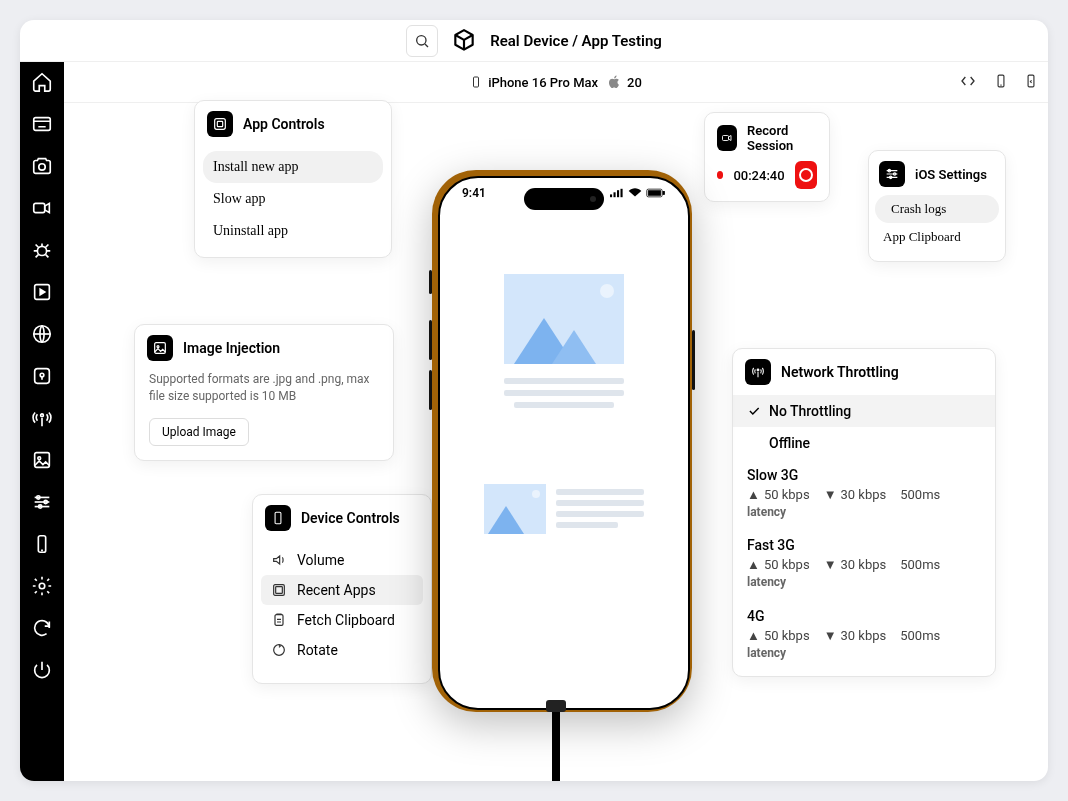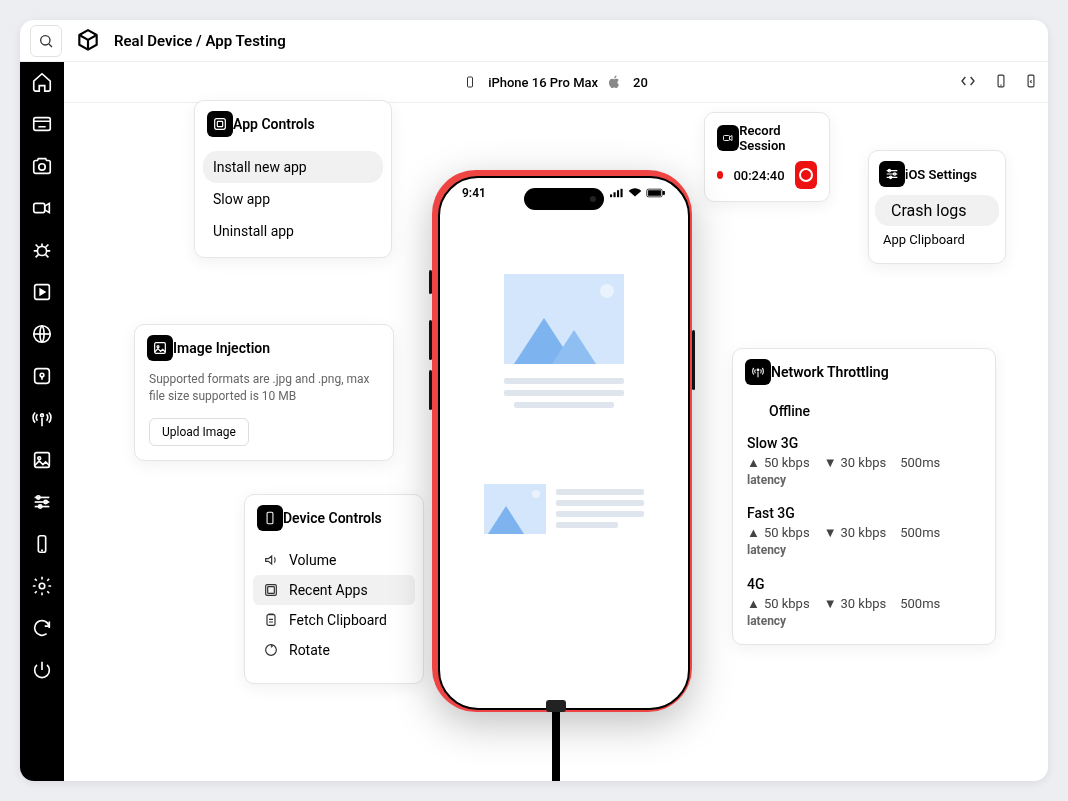--- a/index.html
+++ b/index.html
@@ -1,46 +1,46 @@
 <!DOCTYPE html>
 <html><head>
 <meta charset="utf-8">
 <style>
 html,body{margin:0;padding:0;height:100%;font-family:-apple-system,BlinkMacSystemFont,"Segoe UI",Roboto,Helvetica,Arial,sans-serif;font-size:14px;color:#000;}
 body{background:#edeef2;display:flex;align-items:flex-start;justify-content:center;}
 .app{width:1028px;height:761px;background:#fff;border-radius:14px;margin:20px;overflow:hidden;display:flex;flex-direction:column;box-shadow:0 2px 10px rgba(0,0,0,.08);position:relative;}
 
 
-.header{height:41px;display:flex;align-items:center;padding:0 10px;border-bottom:1px solid #efefef;}
+.header{height:41px;display:flex;align-items:center;padding:0 10px;border-bottom:1px solid #efefef;justify-content:center;}
 .hbtn{width:30px;height:30px;border:1px solid #e1e1e1;border-radius:6px;display:flex;align-items:center;justify-content:center;margin-right:12px;}
 .brand{width:28px;height:28px;display:flex;align-items:center;justify-content:center;margin-right:12px;}
 .header-title{font-size:15px;font-weight:600;}
 
 
 .devbar{height:40px;display:flex;align-items:center;justify-content:center;border-bottom:1px solid #efefef;position:relative;}
 .devbar .center{display:flex;align-items:center;gap:10px;font-size:13px;font-weight:500;}
-.devbar .center .grp{display:flex;align-items:center;gap:12px;}
+.devbar .center .grp{display:flex;align-items:center;gap:6px;}
 .devbar .center svg{flex:none;}
 .devbar .right{position:absolute;right:10px;display:flex;align-items:center;gap:16px;}
 
 
 .body{flex:1;position:relative;display:flex;}
 .sidebar{width:44px;background:#000;display:flex;flex-direction:column;align-items:center;padding-top:8px;gap:18px;}
 .sidebar .sicon{width:24px;height:24px;display:flex;align-items:center;justify-content:center;color:#fff;cursor:pointer;}
 .sidebar .sicon svg{stroke:#fff;fill:none;}
 
 .canvas{flex:1;position:relative;}
 
 .card{position:absolute;background:#fff;border:1px solid #e5e5e5;border-radius:10px;box-shadow:0 4px 16px rgba(0,0,0,.06);}
-.card-head{display:flex;align-items:center;padding:10px 12px;}
+.card-head{display:flex;align-items:center;padding:10px 12px;gap:10px;}
 .card-icon{width:26px;height:26px;background:#000;border-radius:6px;display:flex;align-items:center;justify-content:center;}
 .card-icon svg{stroke:#fff;fill:none;}
 .card-title{font-weight:600;font-size:14px;}
 .card-list{padding:4px 8px 10px;}
-.item{padding:8px 10px;border-radius:14px;font-size:14px;cursor:pointer;}
+.item{padding:8px 10px;border-radius:14px;font-size:14px;cursor:pointer;font-family:Liberation Serif, serif;}
 .item.sel{background:#f1f1f1;}
 .small{font-size:12px;color:#666;line-height:1.45;}
 .btn{display:inline-block;padding:6px 12px;border:1px solid #ddd;border-radius:6px;font-size:12px;cursor:pointer;}
 
 
 .recline{display:flex;align-items:center;gap:10px;padding:0 12px 12px;}
 .dot{width:8px;height:8px;border-radius:50%;background:#e11;}
 .timer{font-size:13px;font-weight:500;}
 .stopbtn{width:28px;height:28px;border-radius:6px;background:#e11;display:flex;align-items:center;justify-content:center;}
 .stopbtn .inner{width:10px;height:10px;border-radius:50%;border:2px solid #fff;}
@@ -52,21 +52,21 @@
 
 
 .nrow{padding:8px 14px;cursor:pointer;}
 .nrow.sel{background:#f3f3f3;display:flex;align-items:center;gap:8px;}
 .nname{font-weight:500;font-size:14px;}
 .ndet{display:flex;align-items:center;gap:14px;color:#444;font-size:13px;margin-top:4px;}
 .latency{margin-top:2px;font-weight:bold;}
 .up,.dn{display:inline-flex;align-items:center;gap:4px;}
 
 
-.phone{position:absolute;left:368px;top:108px;width:248px;height:530px;border-radius:44px;background:#ef4444;padding:6px;box-shadow:0 12px 40px rgba(0,0,0,.25);}
+.phone{position:absolute;left:368px;top:108px;width:248px;height:530px;border-radius:44px;background:#a16207;padding:6px;box-shadow:0 12px 40px rgba(0,0,0,.25);}
 .phone .btn-l1,.phone .btn-l2,.phone .btn-l3{position:absolute;left:-3px;width:3px;background:#111;border-radius:2px;}
 .phone .btn-l1{top:100px;height:24px;}
 .phone .btn-l2{top:150px;height:40px;}
 .phone .btn-l3{top:200px;height:40px;}
 .phone .btn-r{position:absolute;right:-3px;top:160px;width:3px;height:60px;background:#111;border-radius:2px;}
 .phone-inner{width:100%;height:100%;background:#fff;border:2px solid #000;border-radius:40px;overflow:hidden;position:relative;}
 .island{position:absolute;top:10px;left:50%;transform:translateX(-50%);width:80px;height:22px;background:#000;border-radius:12px;}
 .island:after{content:"";position:absolute;right:8px;top:50%;transform:translateY(-50%);width:6px;height:6px;border-radius:50%;background:#222;}
 .statusbar{position:absolute;top:8px;left:0;right:0;display:flex;justify-content:space-between;padding:0 22px;font-size:12px;font-weight:600;}
 .sigs{display:flex;align-items:center;gap:4px;}
@@ -83,21 +83,21 @@
 .skeleton2{position:absolute;top:306px;left:50%;transform:translateX(-50%);width:160px;display:flex;gap:10px;}
 .imgph2{width:62px;height:50px;background:#d3e6fb;position:relative;overflow:hidden;flex:none;}
 .imgph2 .mnt{position:absolute;bottom:0;left:4px;width:0;height:0;border-left:18px solid transparent;border-right:18px solid transparent;border-bottom:28px solid #7db3ef;}
 .imgph2 .sun{position:absolute;right:6px;top:6px;width:8px;height:8px;border-radius:50%;background:#eaf3fd;}
 .lines2{flex:1;}
 .lines2 .line{width:100%;margin:5px 0;}
 
 
 .c-appcontrols{left:130px;top:38px;width:196px;}
 .c-imginj{left:70px;top:262px;width:258px;padding-bottom:14px;}
-.c-devctrl{left:180px;top:432px;width:178px;padding-bottom:8px;}
+.c-devctrl{left:188px;top:432px;width:178px;padding-bottom:8px;}
 .c-record{left:640px;top:50px;width:124px;}
 .c-ios{left:804px;top:88px;width:136px;padding-bottom:6px;}
 .c-network{left:668px;top:286px;width:262px;padding-bottom:6px;}
 </style>
 </head>
 <body>
 
 <div class="app">
 
   <div class="header">
@@ -368,40 +368,46 @@
                 <path d="M4 12h16"></path>
                 <path d="M4 17h16"></path>
                 <circle cx="8" cy="7" r="1.8"></circle>
                 <circle cx="16" cy="12" r="1.8"></circle>
                 <circle cx="10" cy="17" r="1.8"></circle>
               </svg>
             </div>
           <div class="card-title" style="font-size:13px">iOS Settings</div>
         </div>
         <div class="card-list" style="padding:2px 6px 4px">
-          <div class="item sel" style="font-size:16px;padding:6px 16px">Crash logs</div>
+          <div class="item sel" style="font-size:13px;padding:6px 16px">Crash logs</div>
           <div class="item" style="font-size:13px;padding:6px 8px">App Clipboard</div>
         </div>
       </div>
 
       <div class="card c-network">
         <div class="card-head">
           <div class="card-icon">
               <svg width="16" height="16" viewBox="0 0 24 24" stroke-width="1.6">
                 <path d="M12 12v8"></path>
                 <circle cx="12" cy="9" r="1.3"></circle>
                 <path d="M8 8c-1 1.5-1 4.5 0 6"></path>
                 <path d="M16 8c1 1.5 1 4.5 0 6"></path>
                 <path d="M5.5 6c-2 2-2 8 0 10"></path>
                 <path d="M18.5 6c2 2 2 8 0 10"></path>
               </svg>
             </div>
           <div class="card-title">Network Throttling</div>
         </div>
         <div>
+          <div class="nrow sel">
+            <svg width="14" height="14" viewBox="0 0 24 24" stroke="#000" fill="none" stroke-width="2.5">
+                <path d="M5 12l5 5L20 7"></path>
+              </svg>
+            <span class="nname">No Throttling</span>
+          </div>
           <div class="nrow">
             <span class="nname" style="padding-left:22px">Offline</span>
           </div>
           <div class="nrow">
             <div class="nname">Slow 3G</div>
             <div class="ndet">
               <span class="up">▲ <span>50 kbps</span></span>
               <span class="dn">▼ <span>30 kbps</span></span>
               <span>500ms</span>
             </div>

